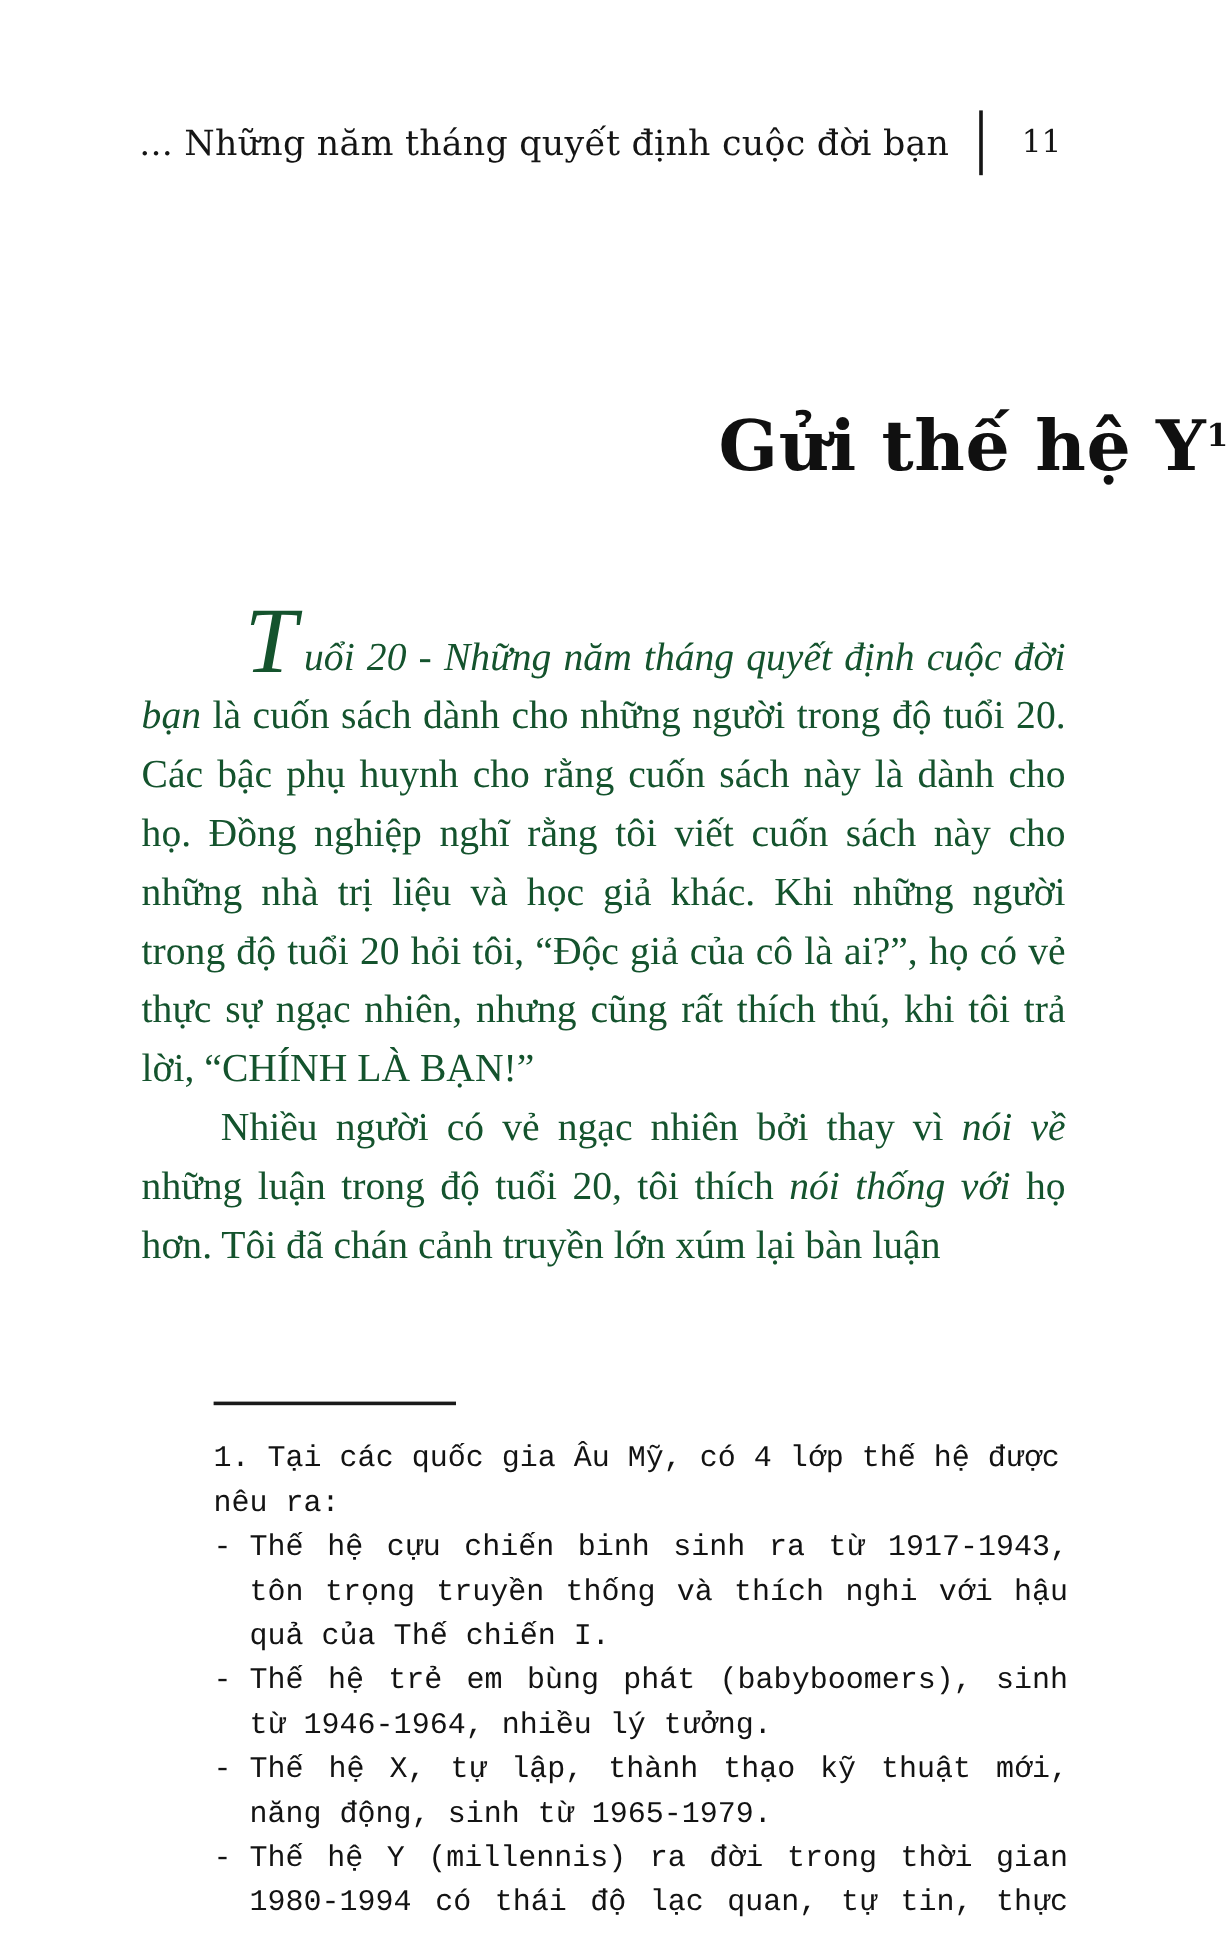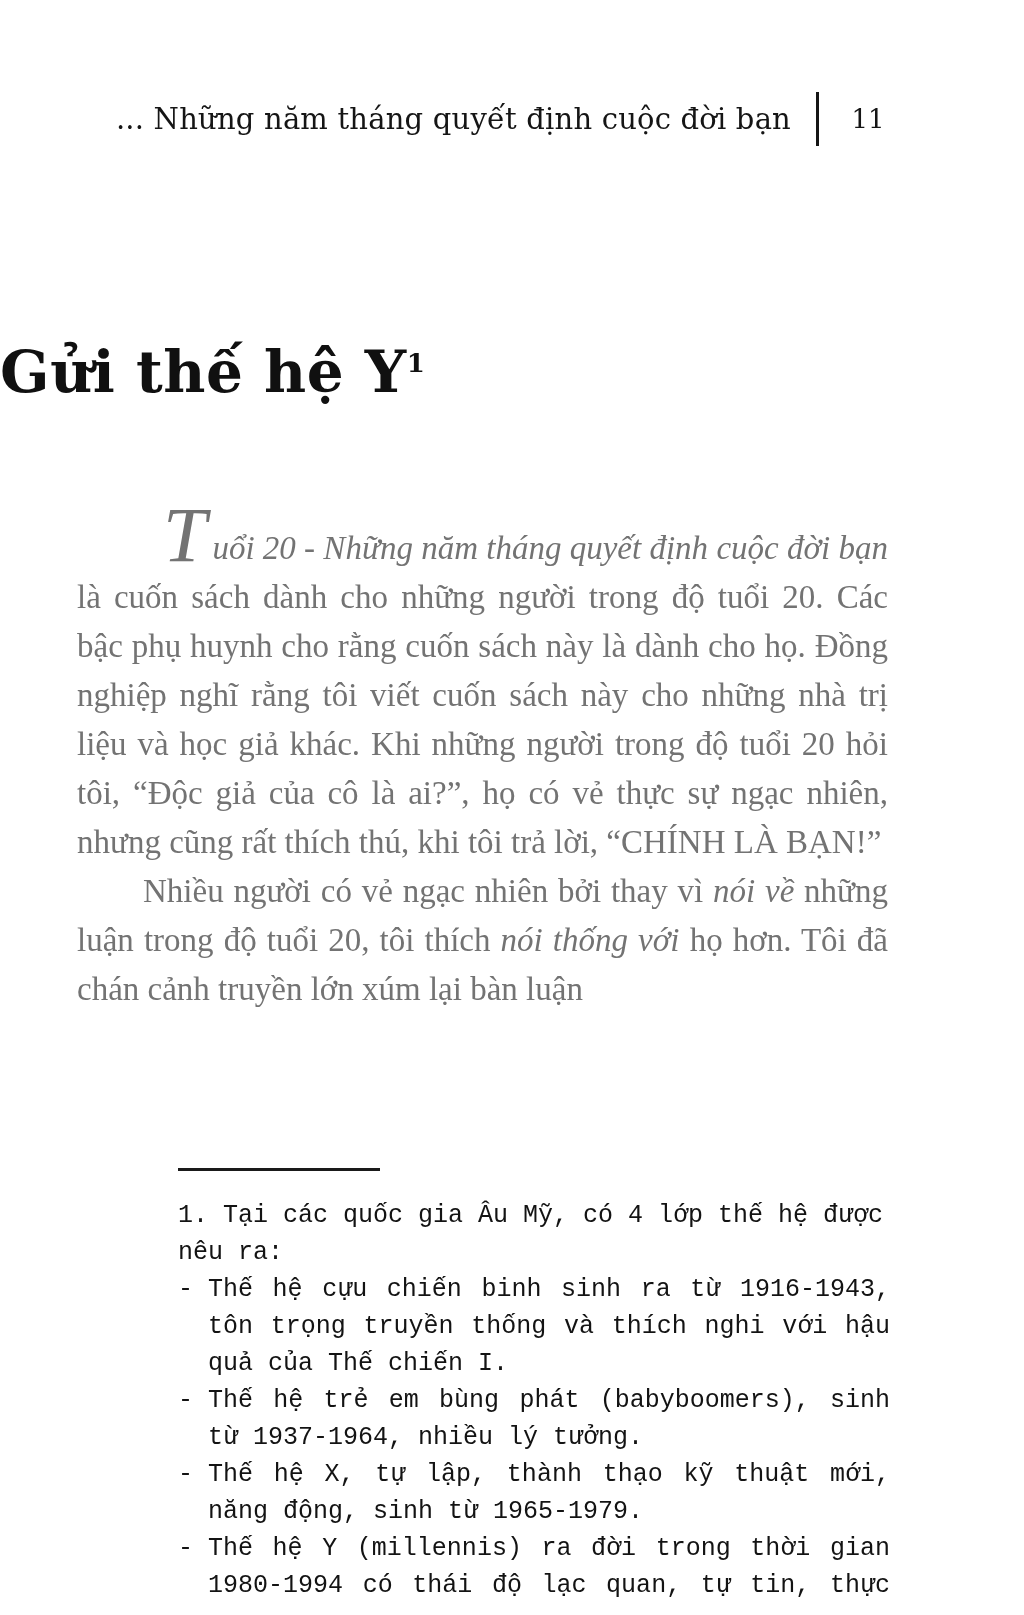--- a/index.html
+++ b/index.html
@@ -37,41 +37,41 @@
   }
   .header .page-number {
     min-width: 44px;
     text-align: center;
     font-size: 26px;
   }
 
   
   .chapter-title {
     margin-top: 192px;
-    text-align: left;
+    text-align: right;
     font-family: "DejaVu Serif", serif;
     font-weight: 700;
     font-size: 58px;
     letter-spacing: 0.5px;
     color: #101010;
   }
   .chapter-title sup {
     font-size: 0.45em;
     vertical-align: super;
     font-weight: 700;
   }
 
   
   .body-text {
-    margin: 118px 136px 0 77px;
+    margin: 118px 136px 0 118px;
     font-family: "Liberation Serif", "DejaVu Serif", serif;
     font-size: 33px;
     line-height: 49px;
     text-align: justify;
-    color: #737373;
+    color: #14532d;
   }
   .para { text-align: justify; }
   .para-1 { text-indent: 86px; }
   .para-2 { text-indent: 66px; }
   .dropcap {
     font-size: 78px;
     font-style: italic;
     line-height: 0;
     padding-right: 6px;
     position: relative;
@@ -135,25 +135,25 @@
     <p class="para para-1"><span class="dropcap">T</span><span class="em">uổi 20 - Những năm tháng quyết định cuộc đời bạn</span><span class="rg"> là cuốn sách dành cho những người trong độ tuổi 20. Các bậc phụ huynh cho rằng cuốn sách này là dành cho họ. Đồng nghiệp nghĩ rằng tôi viết cuốn sách này cho những nhà trị liệu và học giả khác. Khi những người trong độ tuổi 20 hỏi tôi, “Độc giả của cô là ai?”, họ có vẻ thực sự ngạc nhiên, nhưng cũng rất thích thú, khi tôi trả lời, “CHÍNH LÀ BẠN!”</span></p>
     <p class="para para-2"><span class="rg">Nhiều người có vẻ ngạc nhiên bởi thay vì </span><span class="em">nói về</span><span class="rg"> những luận trong độ tuổi 20, tôi thích </span><span class="em">nói thống với</span><span class="rg"> họ hơn. Tôi đã chán cảnh truyền lớn xúm lại bàn luận</span></p>
   </div>
 
   <div class="footnote">
     <hr class="fn-rule">
     <p class="fn-intro">1. Tại các quốc gia Âu Mỹ, có 4 lớp thế hệ được nêu ra:</p>
     <div>
         <div class="fn-item">
           <span class="fn-marker">-</span>
-          <span class="fn-text">Thế hệ cựu chiến binh sinh ra từ 1916-1943, tôn trọng truyền thống và thích nghi với hậu quả của Thế chiến I.</span>
+          <span class="fn-text">Thế hệ cựu chiến binh sinh ra từ 1917-1943, tôn trọng truyền thống và thích nghi với hậu quả của Thế chiến I.</span>
         </div>
         <div class="fn-item">
           <span class="fn-marker">-</span>
-          <span class="fn-text">Thế hệ trẻ em bùng phát (babyboomers), sinh từ 1937-1964, nhiều lý tưởng.</span>
+          <span class="fn-text">Thế hệ trẻ em bùng phát (babyboomers), sinh từ 1946-1964, nhiều lý tưởng.</span>
         </div>
         <div class="fn-item">
           <span class="fn-marker">-</span>
           <span class="fn-text">Thế hệ X, tự lập, thành thạo kỹ thuật mới, năng động, sinh từ 1965-1979.</span>
         </div>
         <div class="fn-item">
           <span class="fn-marker">-</span>
           <span class="fn-text">Thế hệ Y (millennis) ra đời trong thời gian 1980-1994 có thái độ lạc quan, tự tin, thực tế và nghĩ tới bản thân nhiều hơn.</span>
         </div>
       </div>

